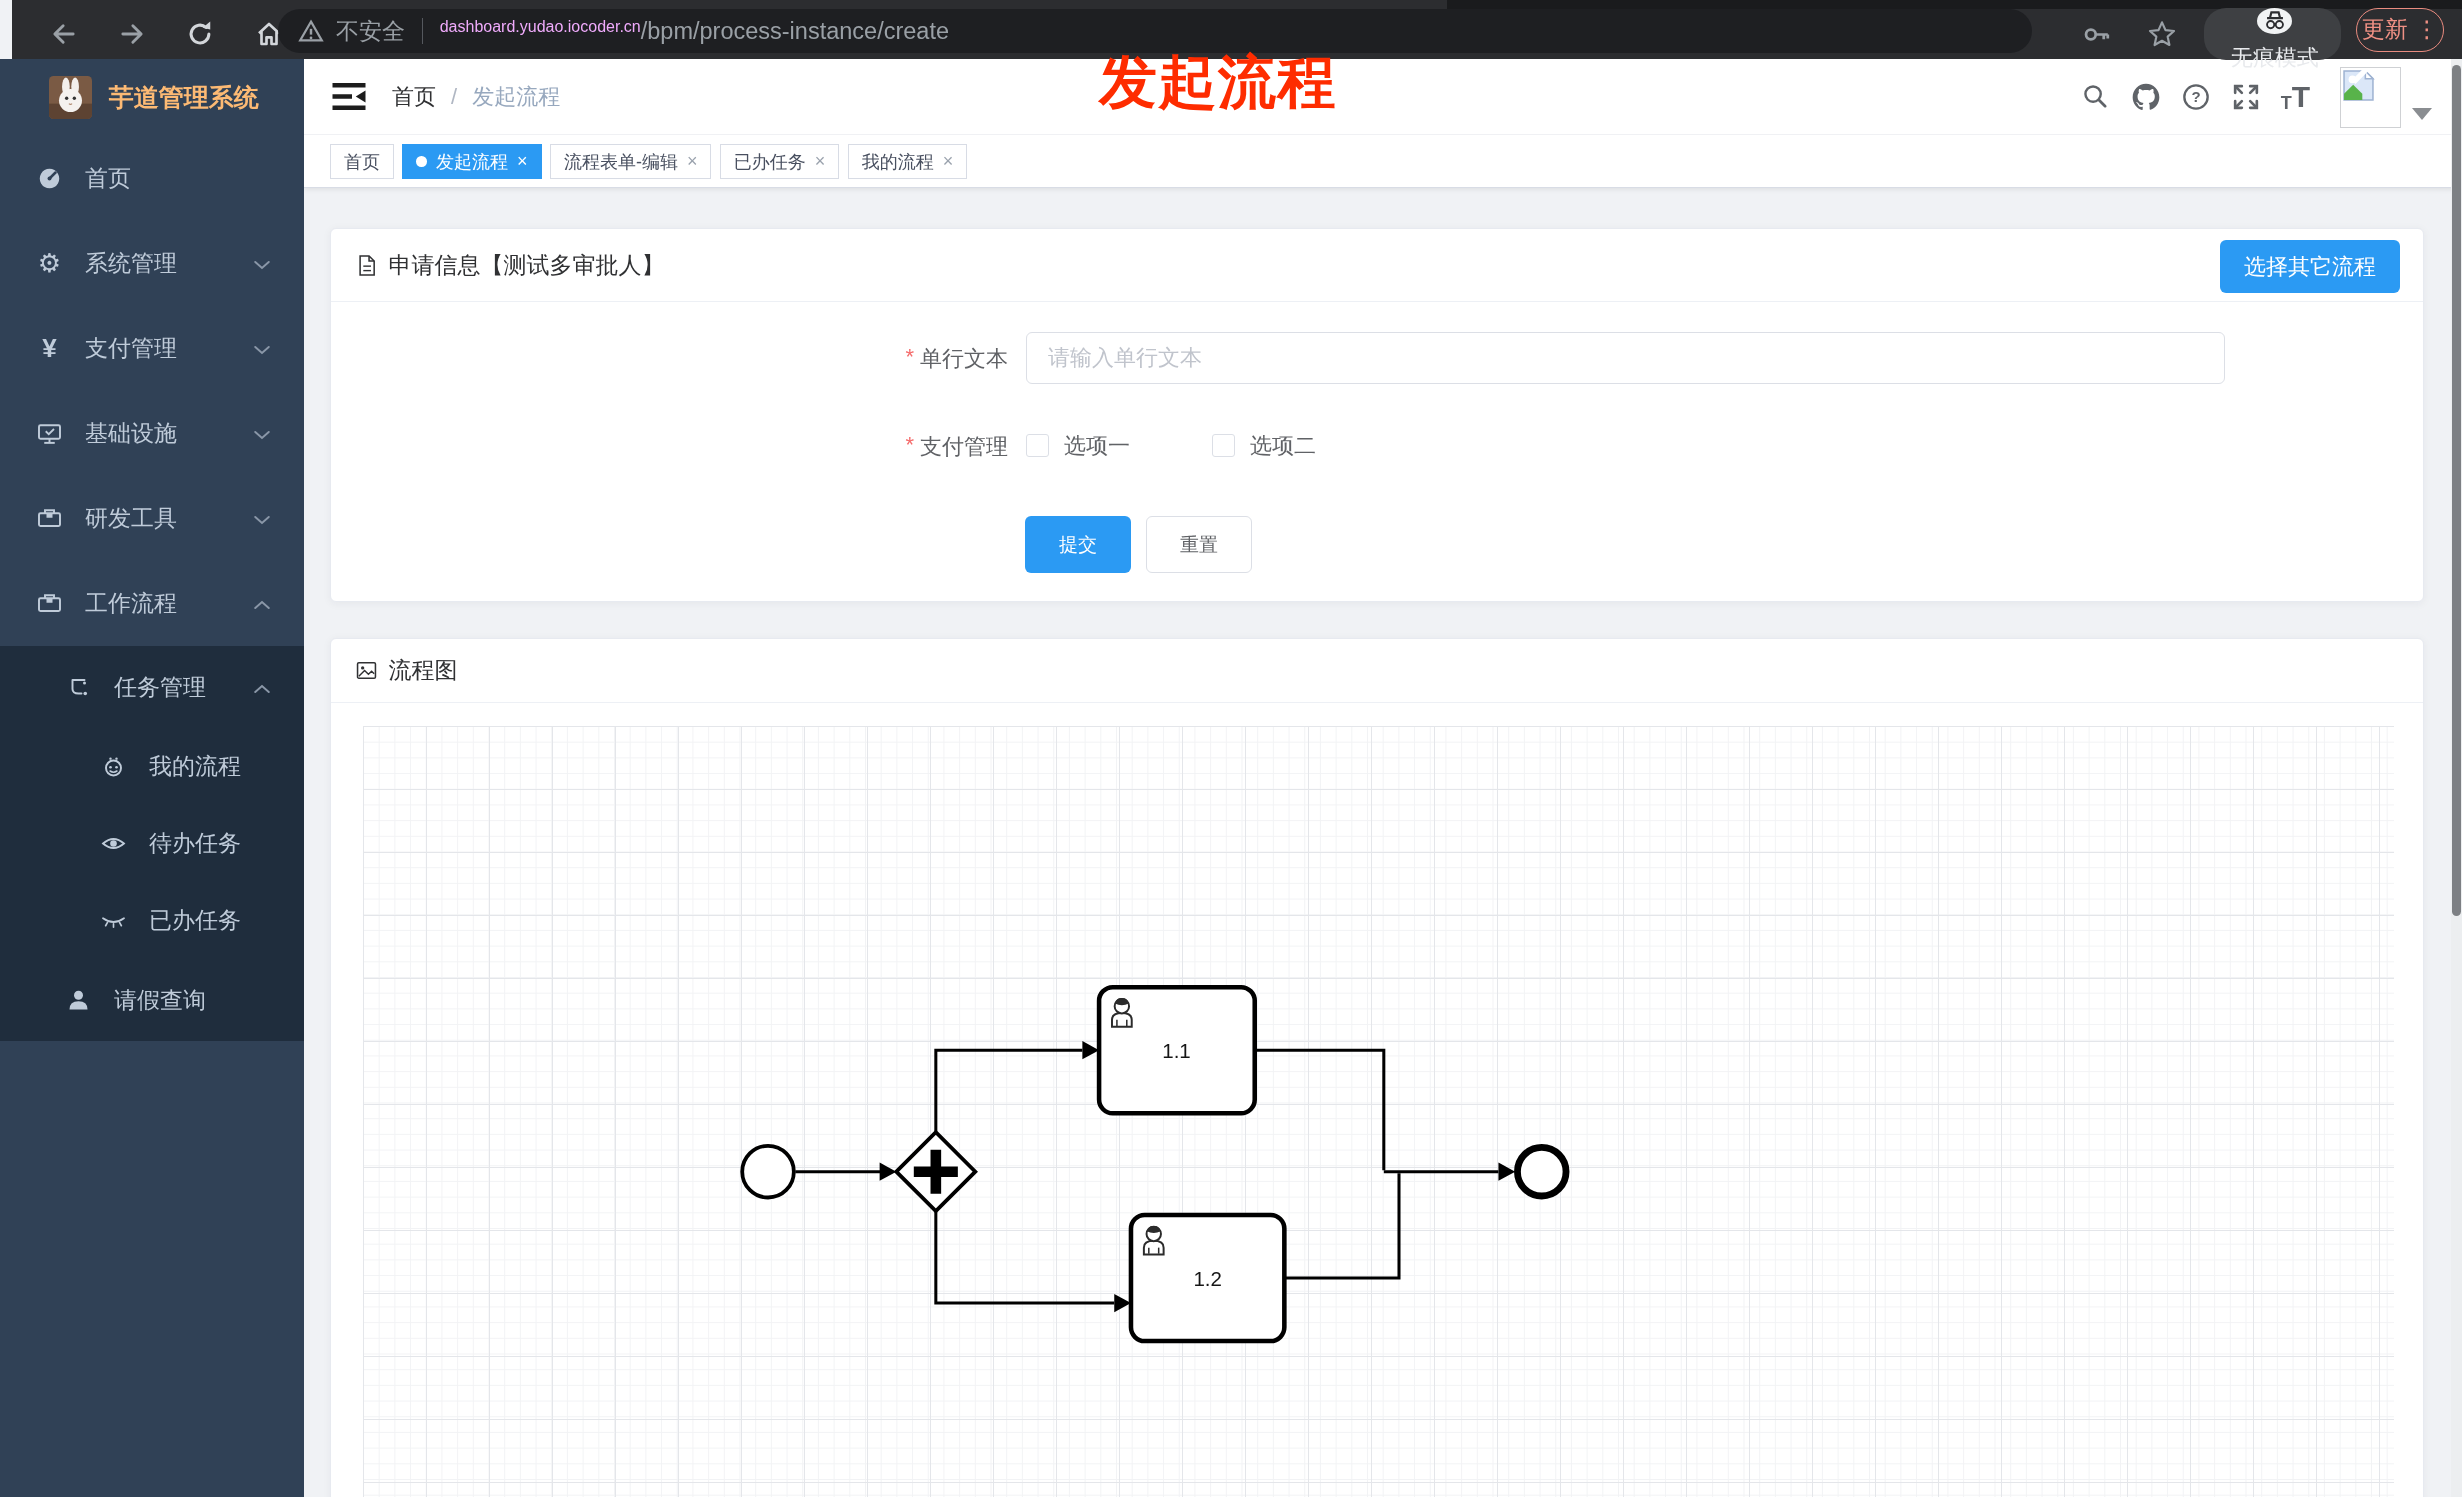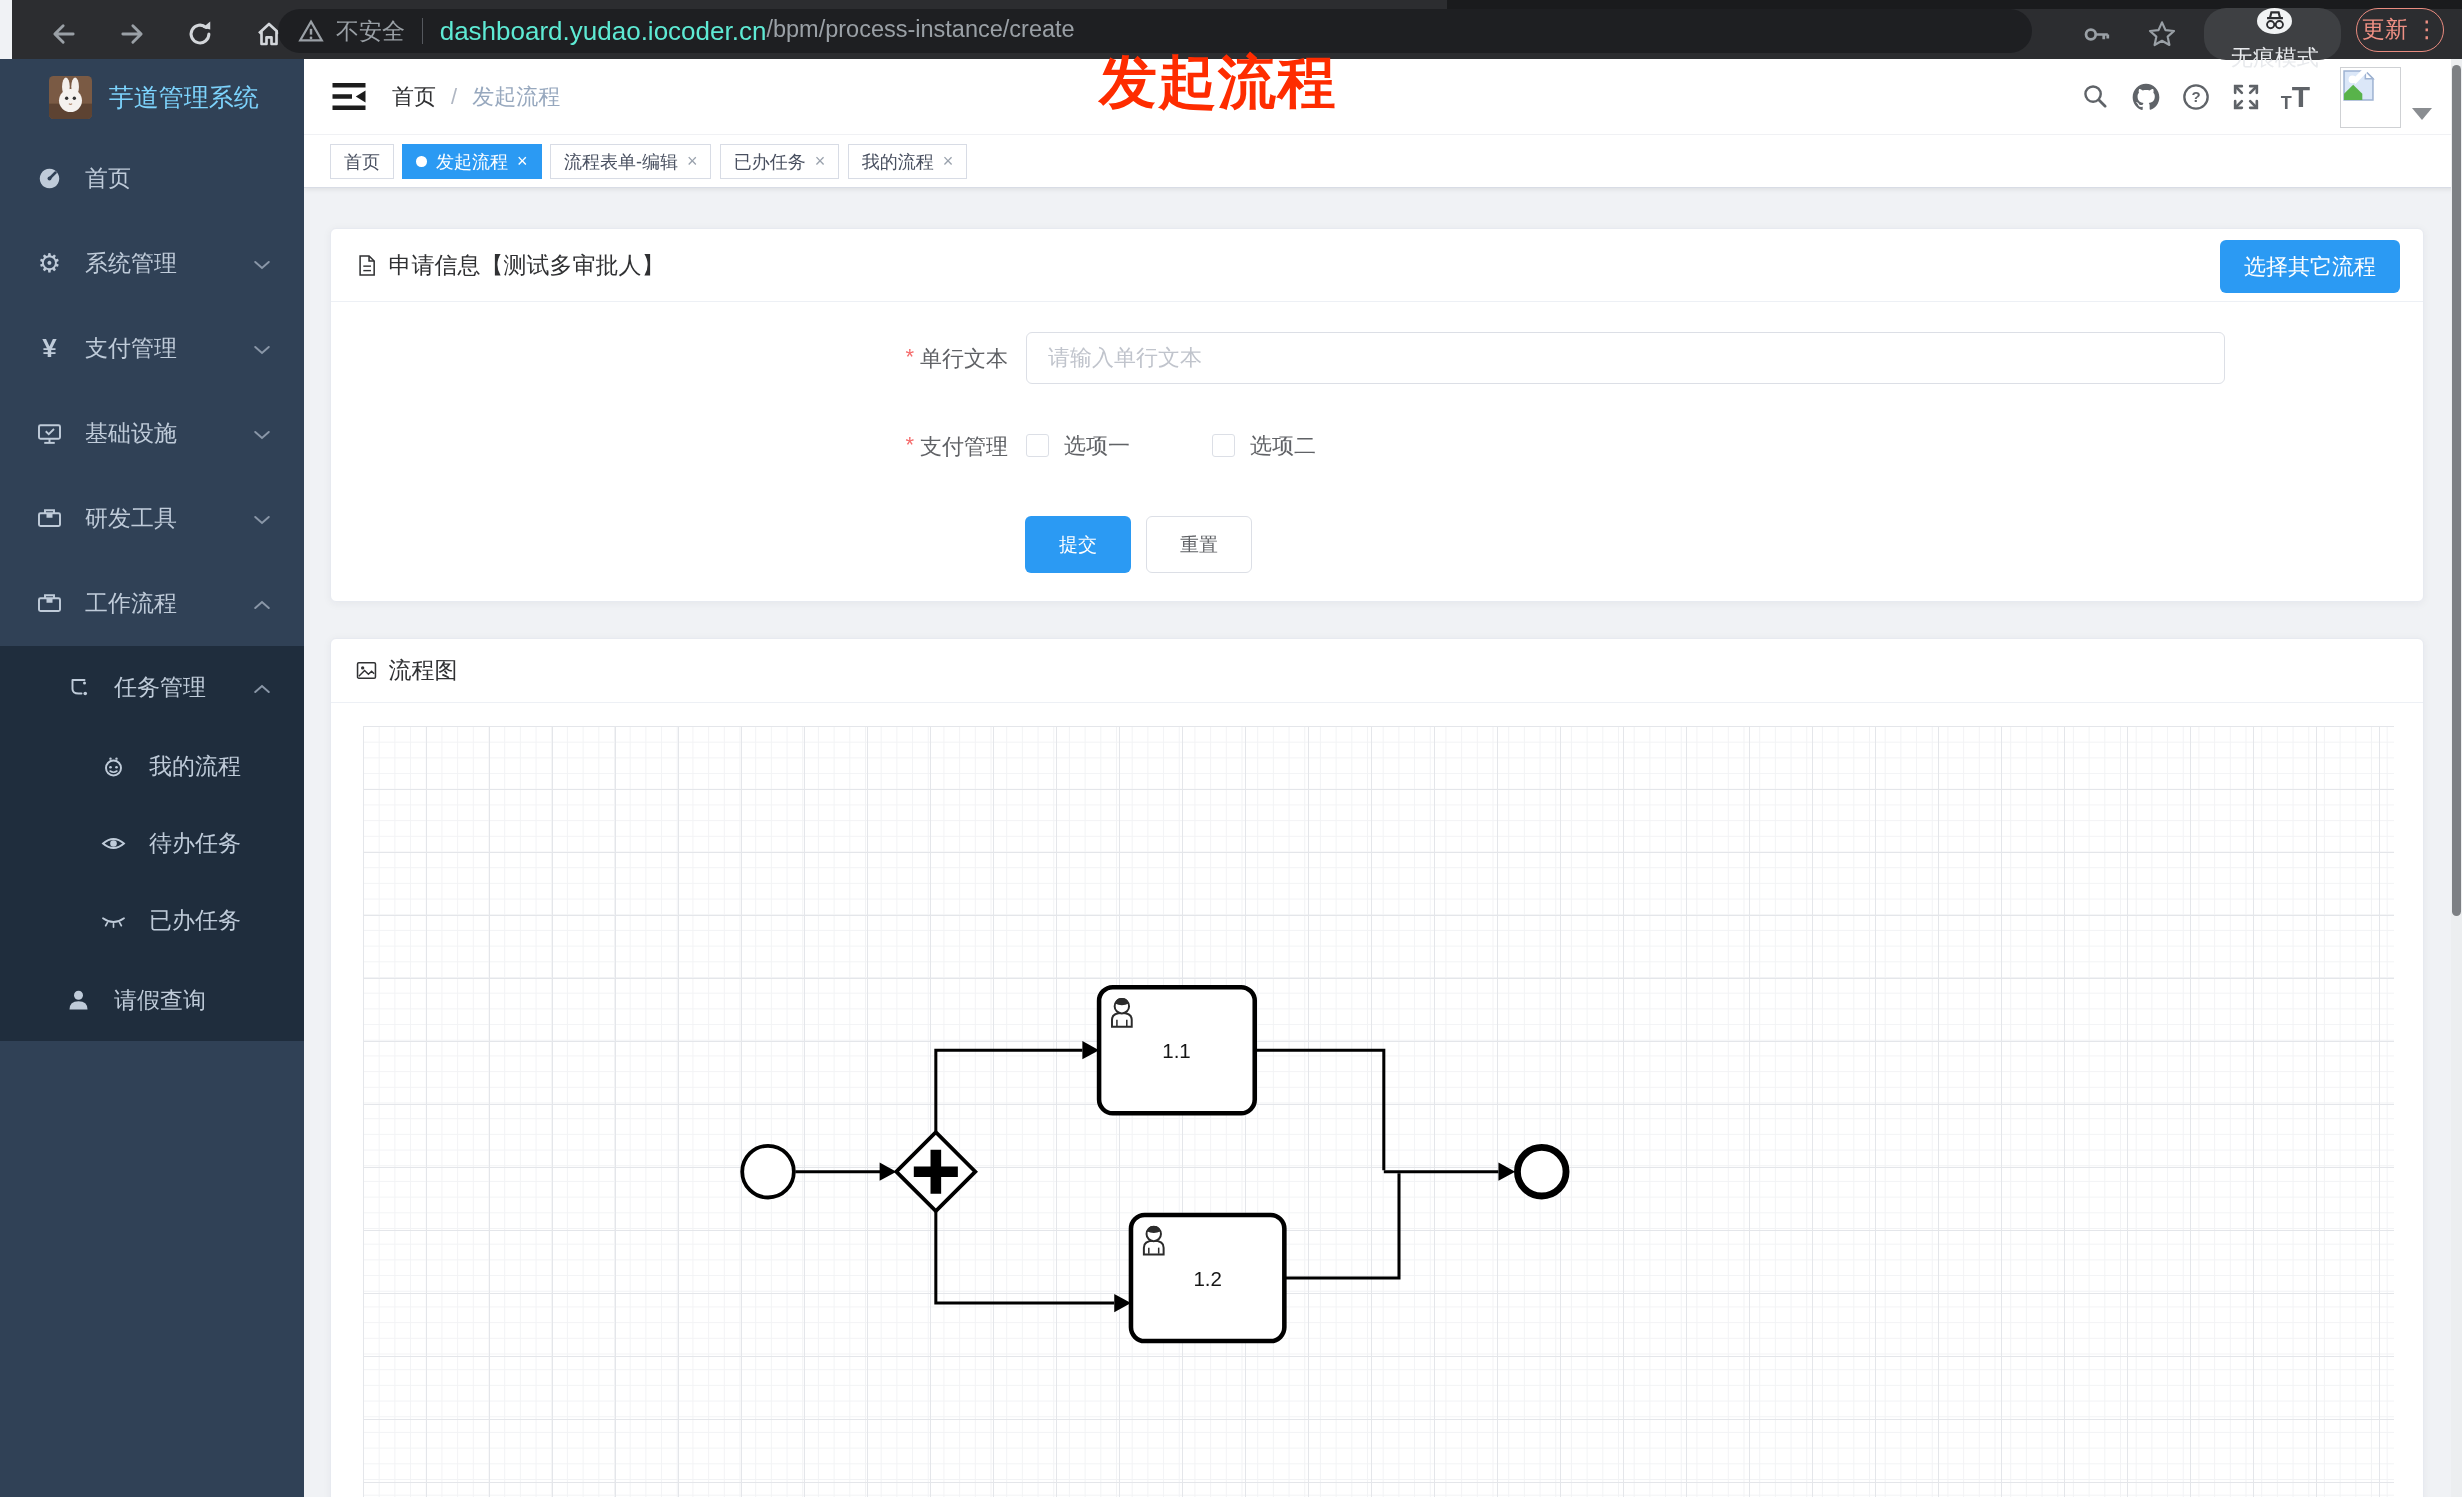--- a/index.html
+++ b/index.html
@@ -7,36 +7,36 @@
               font-family:"Liberation Sans", sans-serif; }
 
   
   .chrome { position:absolute; left:12px; top:0; width:2462px; height:59px; background:#2c2d30; z-index:30; }
   .chrome-strip { position:absolute; left:0; top:0; width:100%; height:9px; background:#1a1b1d; }
   .chrome-strip-tab { position:absolute; left:0; top:0; width:1435px; height:9px; background:#2c2d30; }
   .chrome-btn { position:absolute; top:9px; height:50px; width:58px; display:flex; align-items:center; justify-content:center; color:#9aa0a6; border-radius:50%; }
   .url-pill { position:absolute; left:266px; top:9px; width:1754px; height:44px; background:#1e1f22; border-radius:22px; display:flex; align-items:center; padding-left:20px; gap:12px; }
   .url-sec { color:#9aa0a6; font-size:23px; }
   .url-div { width:1.5px; height:26px; background:#55585e; margin:0 4.6px; }
-  .url-host { color:#5eead4; font-size:26px; }
+  .url-host { color:#f0abfc; font-size:16px; }
   .url-path { color:#9aa0a6; font-size:23.5px; }
   .incog-pill { position:absolute; left:2192px; top:7.6px; height:52px; width:137px; background:#3e4043; border-radius:22px; display:flex; align-items:center; padding-left:4.6px; gap:9px;flex-direction:column; }
   .incog-circle { width:35px; height:35px; border-radius:50%; background:#f1f3f4; display:flex; align-items:center; justify-content:center; }
   .incog-label { color:#e8eaed; font-size:22px; }
   .update-pill { position:absolute; left:2344px; top:7.6px; height:44px; width:88px; border:1.5px solid #e98b7f; border-radius:23px; display:flex; align-items:center; justify-content:center; gap:7.6px; color:#ef9084; font-size:23px; }
   .vdots { font-size:23px; line-height:1; color:#ef9084; }
 
   
   .annotation { position:absolute; left:1099px; top:44px; font-size:58px; font-weight:600; color:#fe2c00; z-index:60; letter-spacing:1.5px; }
 
   
   .sidebar { position:absolute; left:0; top:59px; width:304px; height:1439px; background:#304156; z-index:20; color:#bfcbd9; }
   .logo-row { height:77px; display:flex; align-items:center; padding-left:49px; gap:16.7px; }
   .logo-avatar { width:43px; height:43px; border-radius:4.6px; overflow:hidden; flex:0 0 auto; }
-  .app-title { color:#7dd3fc; font-size:25px; font-weight:normal; white-space:nowrap; }
+  .app-title { color:#fdba74; font-size:25px; font-weight:bold; white-space:nowrap; }
   .menu-item { position:relative; display:flex; align-items:center; gap:21px; font-size:23px; cursor:pointer; }
   .menu-item.lv1 { height:85px; padding-left:35px; }
   .submenu { background:#1f2d3d; }
   .menu-item.lv2 { height:82px; padding-left:64px; }
   .menu-item.lv3 { height:77px; padding-left:99px; }
   .menu-item .chevron { position:absolute; right:33px; }
   .mi-icon { width:29px; display:flex; justify-content:center; align-items:center; }
   .glyph-icon { font-size:26px; color:#bfcbd9; font-style:normal; }
 
   

